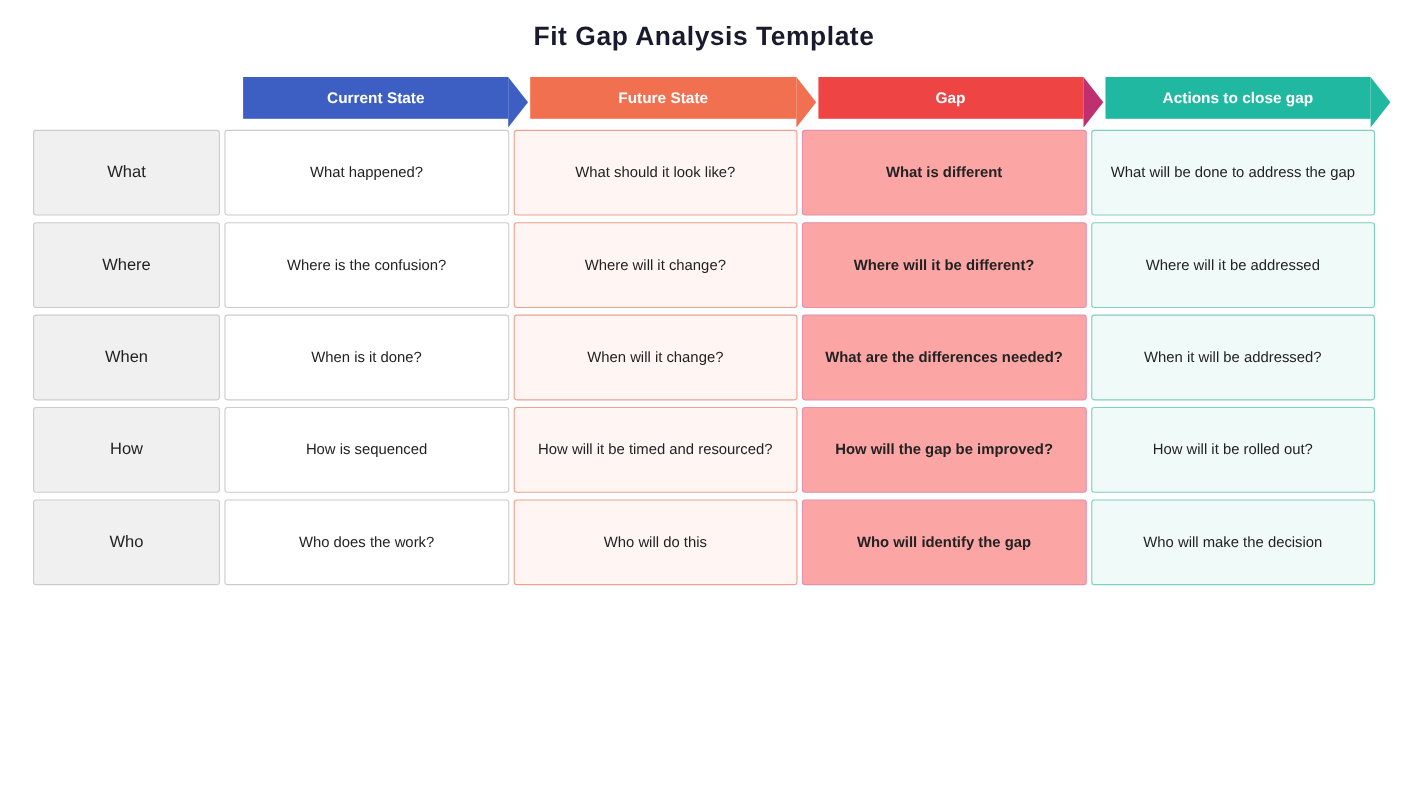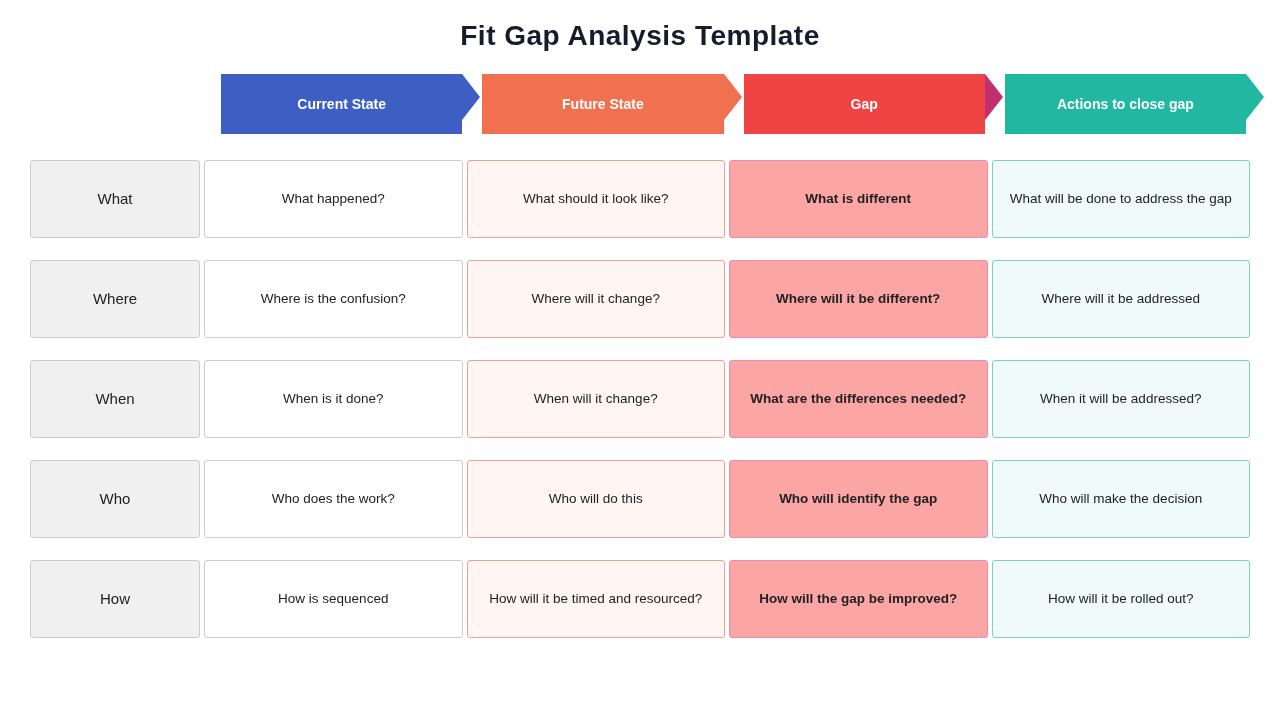--- a/index.html
+++ b/index.html
@@ -10,42 +10,42 @@
       height: 720px;
       overflow: hidden;
       display: flex;
       flex-direction: column;
       align-items: center;
       justify-content: flex-start;
       padding: 20px 30px 10px;
     }
 
     .title {
-      font-size: 28px;
+      font-size: 24px;
       font-weight: 900;
       color: #1a1a2e;
       margin-bottom: 22px;
       text-align: center;
       letter-spacing: 0.5px;
     }
 
     .header-row {
       display: flex;
       width: 100%;
       margin-bottom: 10px;
       padding-left: 175px;
       gap: 0;
     }
 
     .arrow-header {
       position: relative;
       display: flex;
       align-items: center;
       justify-content: center;
-      height: 60px;
+      height: 38px;
       font-weight: 700;
       font-size: 14px;
       color: #ffffff;
       text-align: center;
       margin-right: 4px;
       flex: 1;
       margin-left: 16px;
     }
 
     .arrow-header::after {
@@ -93,21 +93,20 @@
       display: flex;
       flex-direction: column;
       gap: 6px;
     }
 
     .table-row {
       display: flex;
       width: 100%;
       gap: 4px;
       min-height: 78px;
-      margin-top: 16px;
     }
 
     .cell {
       display: flex;
       align-items: center;
       justify-content: center;
       text-align: center;
       font-size: 13.5px;
       color: #222222;
       padding: 8px 10px;
@@ -185,26 +184,26 @@
       <div class="cell cell-actions">Where will it be addressed</div>
     </div>
     <div class="table-row">
       <div class="cell cell-label">When</div>
       <div class="cell cell-current">When is it done?</div>
       <div class="cell cell-future">When will it change?</div>
       <div class="cell cell-gap">What are the differences needed?</div>
       <div class="cell cell-actions">When it will be addressed?</div>
     </div>
     <div class="table-row">
+      <div class="cell cell-label">How</div>
+      <div class="cell cell-current">How is sequenced</div>
+      <div class="cell cell-future">How will it be timed and resourced?</div>
+      <div class="cell cell-gap">How will the gap be improved?</div>
+      <div class="cell cell-actions">How will it be rolled out?</div>
+    </div>
+    <div class="table-row">
       <div class="cell cell-label">Who</div>
       <div class="cell cell-current">Who does the work?</div>
       <div class="cell cell-future">Who will do this</div>
       <div class="cell cell-gap">Who will identify the gap</div>
       <div class="cell cell-actions">Who will make the decision</div>
     </div>
-    <div class="table-row">
-      <div class="cell cell-label">How</div>
-      <div class="cell cell-current">How is sequenced</div>
-      <div class="cell cell-future">How will it be timed and resourced?</div>
-      <div class="cell cell-gap">How will the gap be improved?</div>
-      <div class="cell cell-actions">How will it be rolled out?</div>
-    </div>
   </div>
 
 </body></html>

